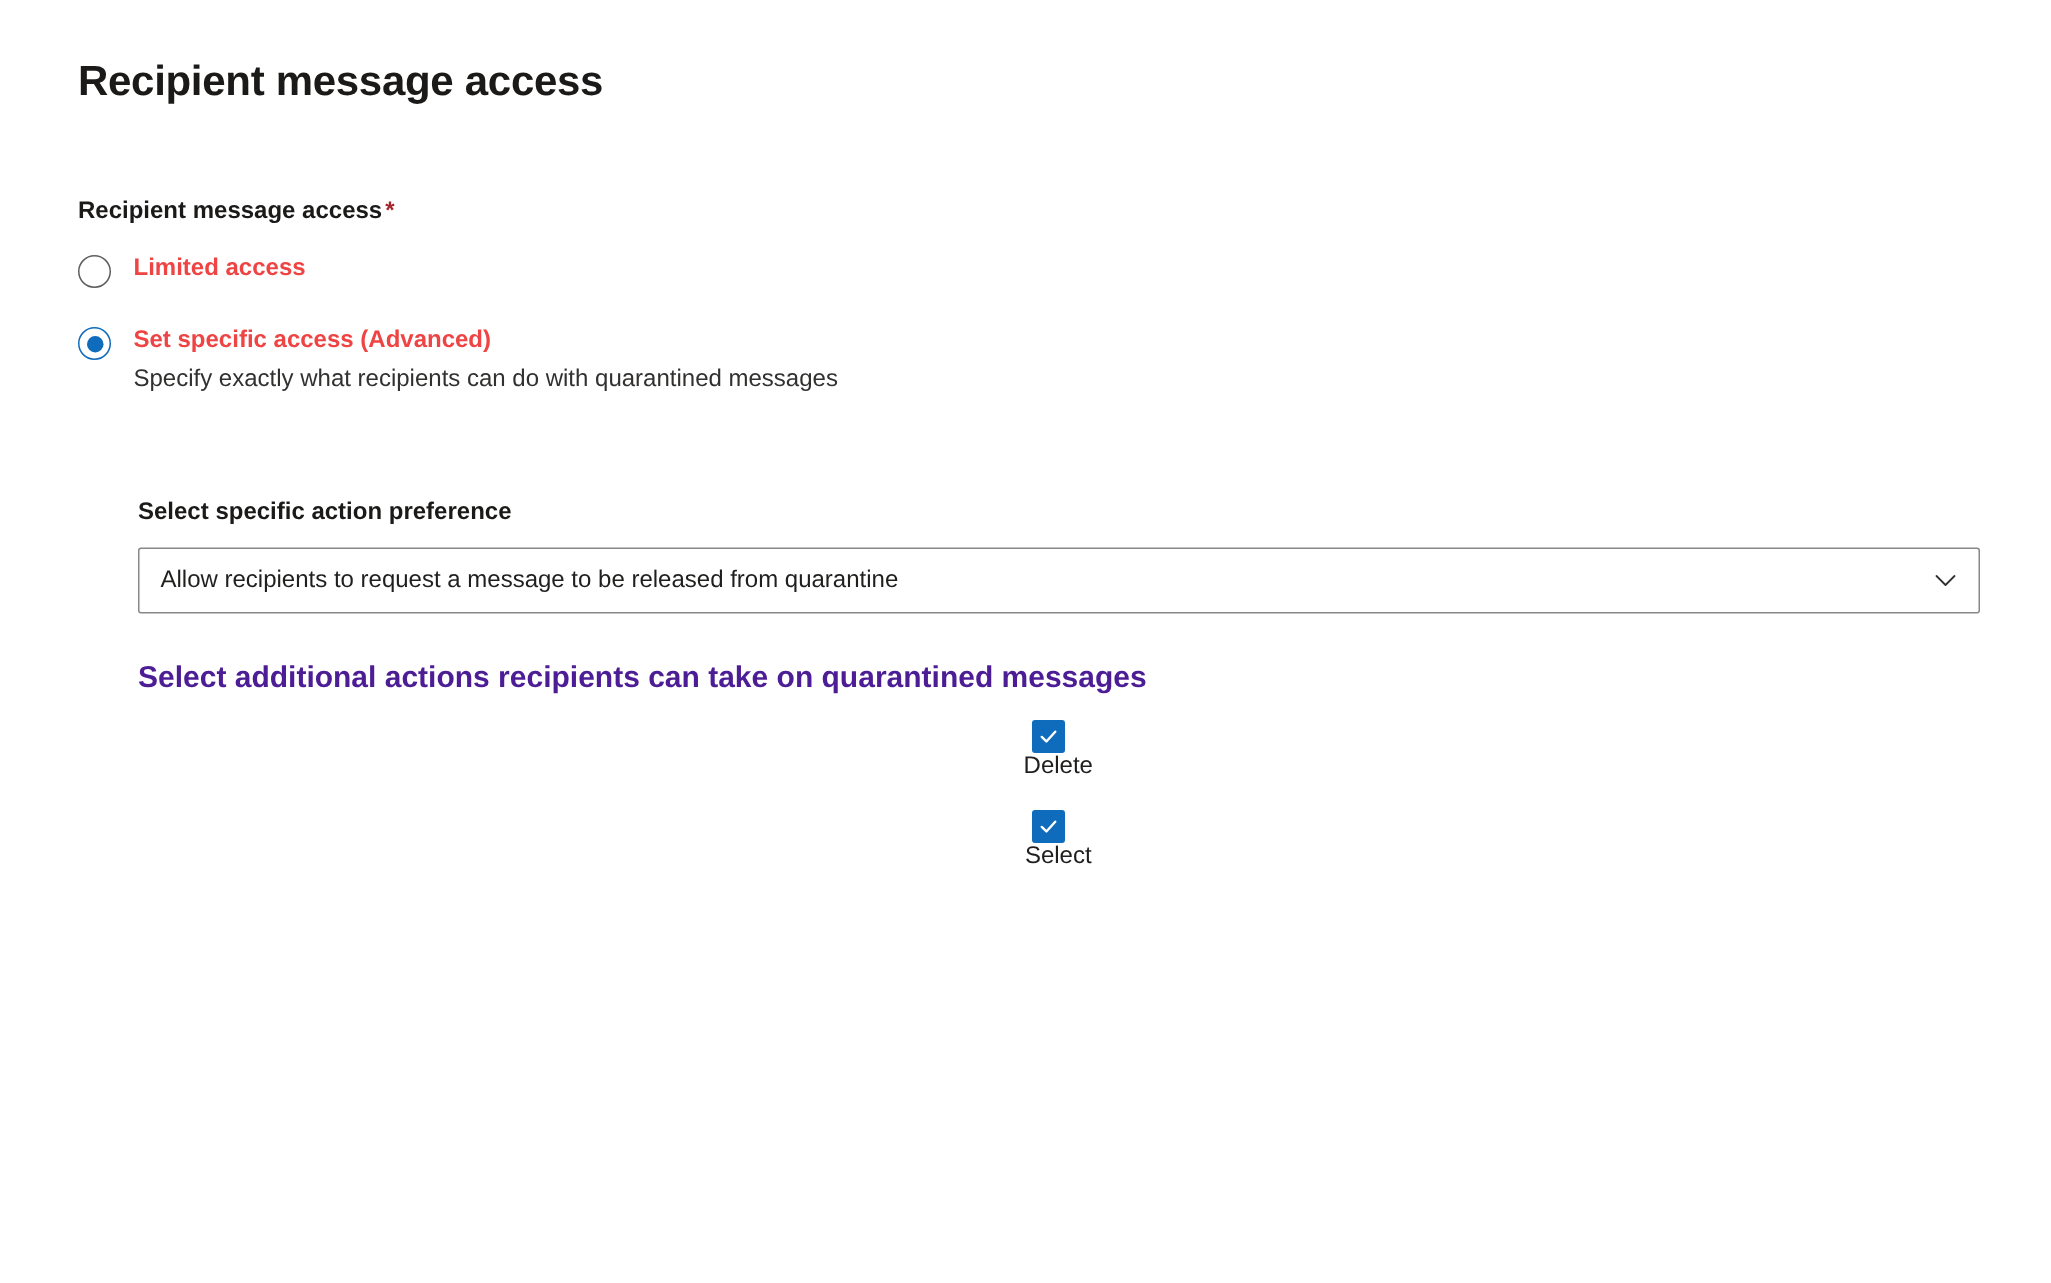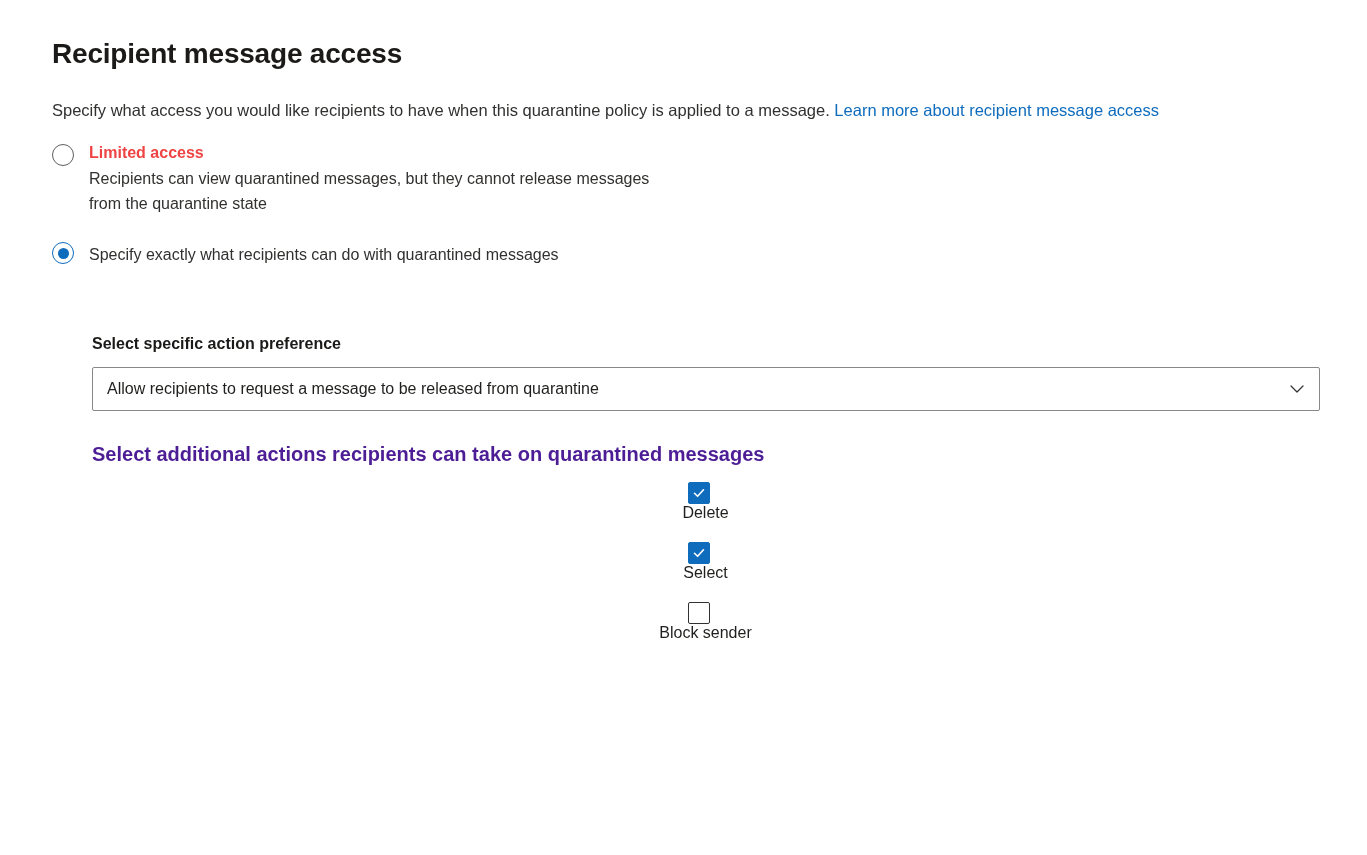--- a/index.html
+++ b/index.html
@@ -186,43 +186,42 @@
     color: #201f1e;
   }
 </style>
 </head>
 <body>
 
 <div class="page">
 
   <h1 class="page-title">Recipient message access</h1>
 
-  <div class="description">
-    <span>Specify what access you would like recipients to have when this quarantine policy is applied to a message. </span><a class="link" href="#">Learn more about recipient message access</a>
+
+  <div class="field-label">
+    <span>Recipient message access</span><span class="required-star">*</span>
   </div>
-
 
   <div class="radio-group">
 
     <div class="radio-row">
       <span class="radio-outer">
         <span class="radio-inner"></span>
       </span>
       <span class="radio-text">
         <span class="radio-title">Limited access</span>
-        <span class="radio-desc">Recipients can view quarantined messages, but they cannot release messages
-from the quarantine state</span>
       </span>
     </div>
 
     <div class="radio-row selected">
       <span class="radio-outer">
         <span class="radio-inner"></span>
       </span>
       <span class="radio-text">
+        <span class="radio-title">Set specific access (Advanced)</span>
         <span class="radio-desc">Specify exactly what recipients can do with quarantined messages</span>
       </span>
     </div>
 
   </div>
 
   <div class="sub-section">
 
     <div class="sub-label">Select specific action preference</div>
 
@@ -250,24 +249,18 @@
 
       <div class="checkbox-row checked">
         <span class="checkbox-box">
           <svg class="check-mark" width="14" height="14" viewBox="0 0 14 14" fill="none" aria-hidden="true">
             <path d="M2.5 7.3 L5.6 10.3 L11.5 3.8" stroke="#ffffff" stroke-width="1.6" fill="none" stroke-linecap="round" stroke-linejoin="round"></path>
           </svg>
         </span>
         <span class="checkbox-text">Select</span>
       </div>
 
-      <div class="checkbox-row">
-        <span class="checkbox-box">
-          
-        </span>
-        <span class="checkbox-text">Block sender</span>
-      </div>
 
     </div>
 
   </div>
 
 </div>
 
 </body></html>

